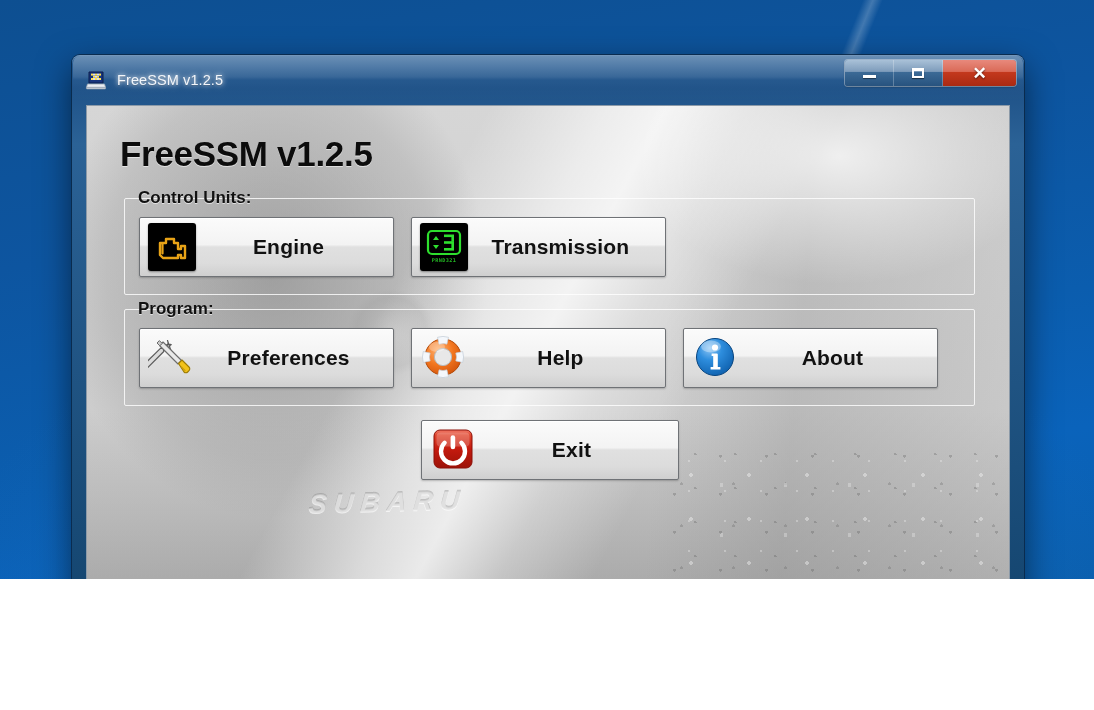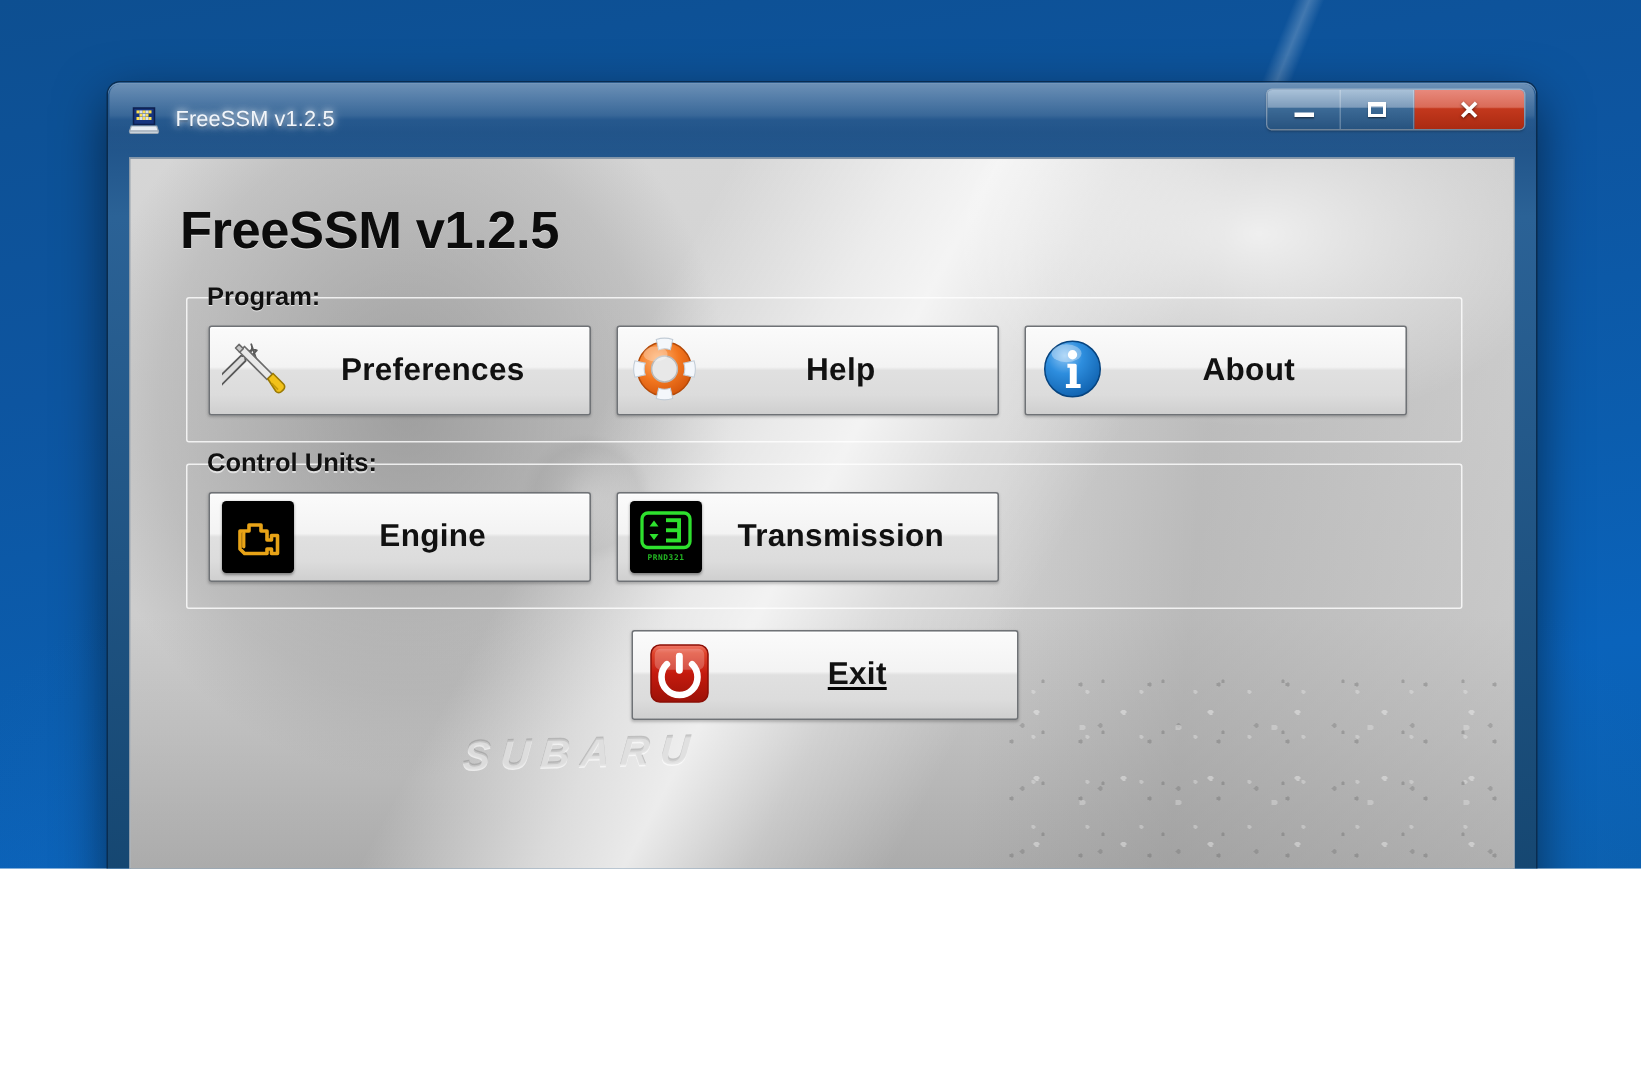--- a/index.html
+++ b/index.html
@@ -265,21 +265,20 @@
     color: #111;
     letter-spacing: 0.2px;
     padding-right: 8px;
     white-space: nowrap;
   }
 
   #exit-wrap {
     display: flex;
     justify-content: center;
     margin-top: 12px;
-    text-decoration: underline;
   }
   #exit-btn { width: 258px; }
 
   
   .icon-box {
     width: 48px; height: 48px;
     background: #000;
     border-radius: 3px;
     display: flex;
     align-items: center;
@@ -345,20 +344,62 @@
       <div class="bg-photo"></div>
       <div class="bg-glow"></div>
       <div class="bg-gravel"></div>
       <div class="bg-subaru">SUBARU</div>
 
       <div id="content">
 
         <div id="page-title">FreeSSM v1.2.5</div>
 
         <div class="groupbox">
+          <div class="gb-title">Control Units:</div>
+          <div class="gb-row">
+
+            <div class="btn">
+              <div class="btn-icon">
+                <div class="icon-box">
+                  <svg class="icon-svg" width="40" height="40" viewBox="0 0 40 40">
+                    <path d="M8 16 L8 28 L11 31 L26 31 L26 28 L29 28 L29 31 L33 31 L33 19 L29 19 L29 22 L26 22 L26 16 L22 16 L22 12 L14 12 L14 16 Z" fill="none" stroke="#e8a317" stroke-width="2.4" stroke-linejoin="round"></path>
+                    <path d="M10.5 17.5 L10.5 26.5" fill="none" stroke="#e8a317" stroke-width="2.2" stroke-linecap="round"></path>
+                  </svg>
+                </div>
+              </div>
+              <div class="btn-label">Engine</div>
+            </div>
+
+            <div class="btn">
+              <div class="btn-icon">
+                <div class="icon-box">
+                  <svg class="icon-svg" width="42" height="42" viewBox="0 0 42 42">
+                    <rect x="5" y="5" width="32" height="23" rx="4" fill="none" stroke="#2ee02e" stroke-width="2.2"></rect>
+                    <polygon points="13,10 16,14 10,14" fill="#2ee02e"></polygon>
+                    <polygon points="13,23 16,19 10,19" fill="#2ee02e"></polygon>
+                    <g fill="#2ee02e">
+                      <rect x="21" y="8.5" width="10" height="2.6"></rect>
+                      <rect x="28.4" y="10" width="2.6" height="5.6"></rect>
+                      <rect x="21" y="15.2" width="10" height="2.6"></rect>
+                      <rect x="28.4" y="17" width="2.6" height="5.6"></rect>
+                      <rect x="21" y="22" width="10" height="2.6"></rect>
+                    </g>
+                    <g fill="#23b923" font-family="'DejaVu Sans Mono', monospace" font-size="5.2" font-weight="bold">
+                      <text x="21" y="36" text-anchor="middle" letter-spacing="0.4">PRND321</text>
+                    </g>
+                  </svg>
+                </div>
+              </div>
+              <div class="btn-label">Transmission</div>
+            </div>
+
+          </div>
+        </div>
+
+        <div class="groupbox">
           <div class="gb-title">Program:</div>
           <div class="gb-row">
 
             <div class="btn">
               <div class="btn-icon">
                 <svg class="icon-svg" width="48" height="48" viewBox="0 0 48 48">
 
                   <g transform="rotate(0 24 24)">
                     <path d="M10.5 8.5 a5.6 5.6 0 0 0 6.8 7.6 L33 31.5 a3 3 0 0 1 .2 .2 l3.6 3.6 a2.4 2.4 0 0 1 -3.4 3.4 l-3.6 -3.6 -15.6 -15.6 a5.6 5.6 0 0 0 -7.4 -6.9 l4.1 4.1 -1.2 3.6 -3.6 1.2 z" fill="#dcdcdc" stroke="#5a5a5a" stroke-width="1.2" stroke-linejoin="round" transform="translate(30 -2) scale(-1 1)"></path>
                   </g>
@@ -413,62 +454,20 @@
                   <circle cx="23" cy="13.5" r="3.1" fill="#ffffff"></circle>
                   <path d="M19.6 19.5 h5.2 a1 1 0 0 1 1 1 v12.5 h2.6 v2.6 h-9.8 v-2.6 h2.6 v-10.9 h-1.6 z" fill="#ffffff"></path>
                 </svg>
               </div>
               <div class="btn-label">About</div>
             </div>
 
           </div>
         </div>
 
-        <div class="groupbox">
-          <div class="gb-title">Control Units:</div>
-          <div class="gb-row">
-
-            <div class="btn">
-              <div class="btn-icon">
-                <div class="icon-box">
-                  <svg class="icon-svg" width="40" height="40" viewBox="0 0 40 40">
-                    <path d="M8 16 L8 28 L11 31 L26 31 L26 28 L29 28 L29 31 L33 31 L33 19 L29 19 L29 22 L26 22 L26 16 L22 16 L22 12 L14 12 L14 16 Z" fill="none" stroke="#e8a317" stroke-width="2.4" stroke-linejoin="round"></path>
-                    <path d="M10.5 17.5 L10.5 26.5" fill="none" stroke="#e8a317" stroke-width="2.2" stroke-linecap="round"></path>
-                  </svg>
-                </div>
-              </div>
-              <div class="btn-label">Engine</div>
-            </div>
-
-            <div class="btn">
-              <div class="btn-icon">
-                <div class="icon-box">
-                  <svg class="icon-svg" width="42" height="42" viewBox="0 0 42 42">
-                    <rect x="5" y="5" width="32" height="23" rx="4" fill="none" stroke="#2ee02e" stroke-width="2.2"></rect>
-                    <polygon points="13,10 16,14 10,14" fill="#2ee02e"></polygon>
-                    <polygon points="13,23 16,19 10,19" fill="#2ee02e"></polygon>
-                    <g fill="#2ee02e">
-                      <rect x="21" y="8.5" width="10" height="2.6"></rect>
-                      <rect x="28.4" y="10" width="2.6" height="5.6"></rect>
-                      <rect x="21" y="15.2" width="10" height="2.6"></rect>
-                      <rect x="28.4" y="17" width="2.6" height="5.6"></rect>
-                      <rect x="21" y="22" width="10" height="2.6"></rect>
-                    </g>
-                    <g fill="#23b923" font-family="'DejaVu Sans Mono', monospace" font-size="5.2" font-weight="bold">
-                      <text x="21" y="36" text-anchor="middle" letter-spacing="0.4">PRND321</text>
-                    </g>
-                  </svg>
-                </div>
-              </div>
-              <div class="btn-label">Transmission</div>
-            </div>
-
-          </div>
-        </div>
-
         <div id="exit-wrap">
           <div class="btn" id="exit-btn">
             <div class="btn-icon">
               <svg class="icon-svg" width="46" height="46" viewBox="0 0 46 46">
                 <defs>
                   <linearGradient id="pwrGrad" x1="0" y1="0" x2="0" y2="1">
                     <stop offset="0%" stop-color="#f07a6a"></stop>
                     <stop offset="14%" stop-color="#e0442c"></stop>
                     <stop offset="50%" stop-color="#c41a0e"></stop>
                     <stop offset="100%" stop-color="#9c1208"></stop>

